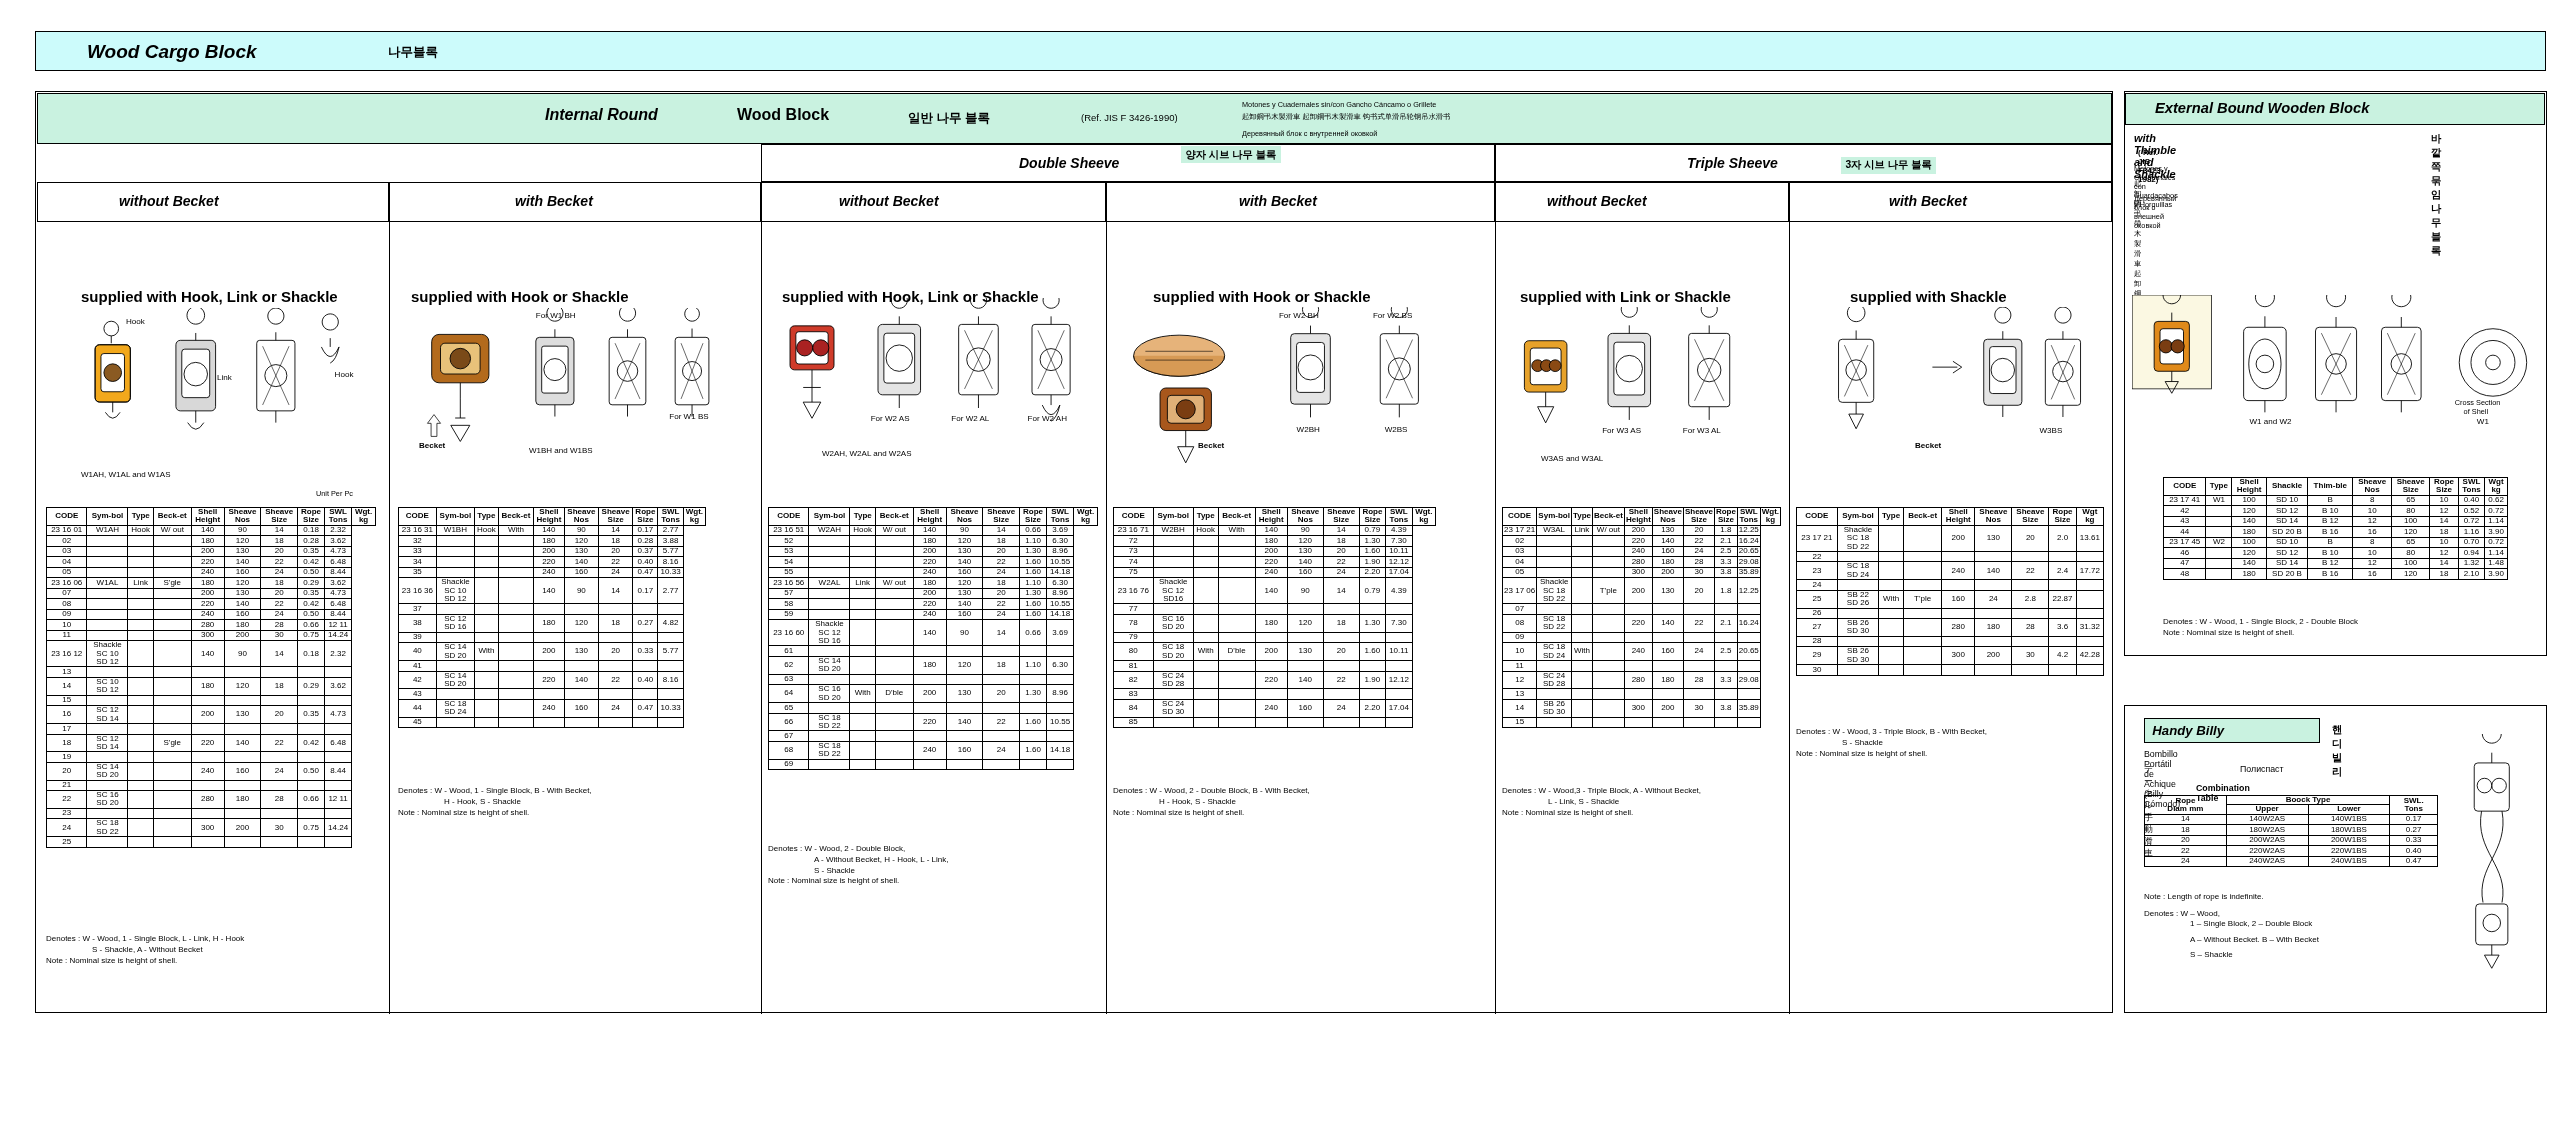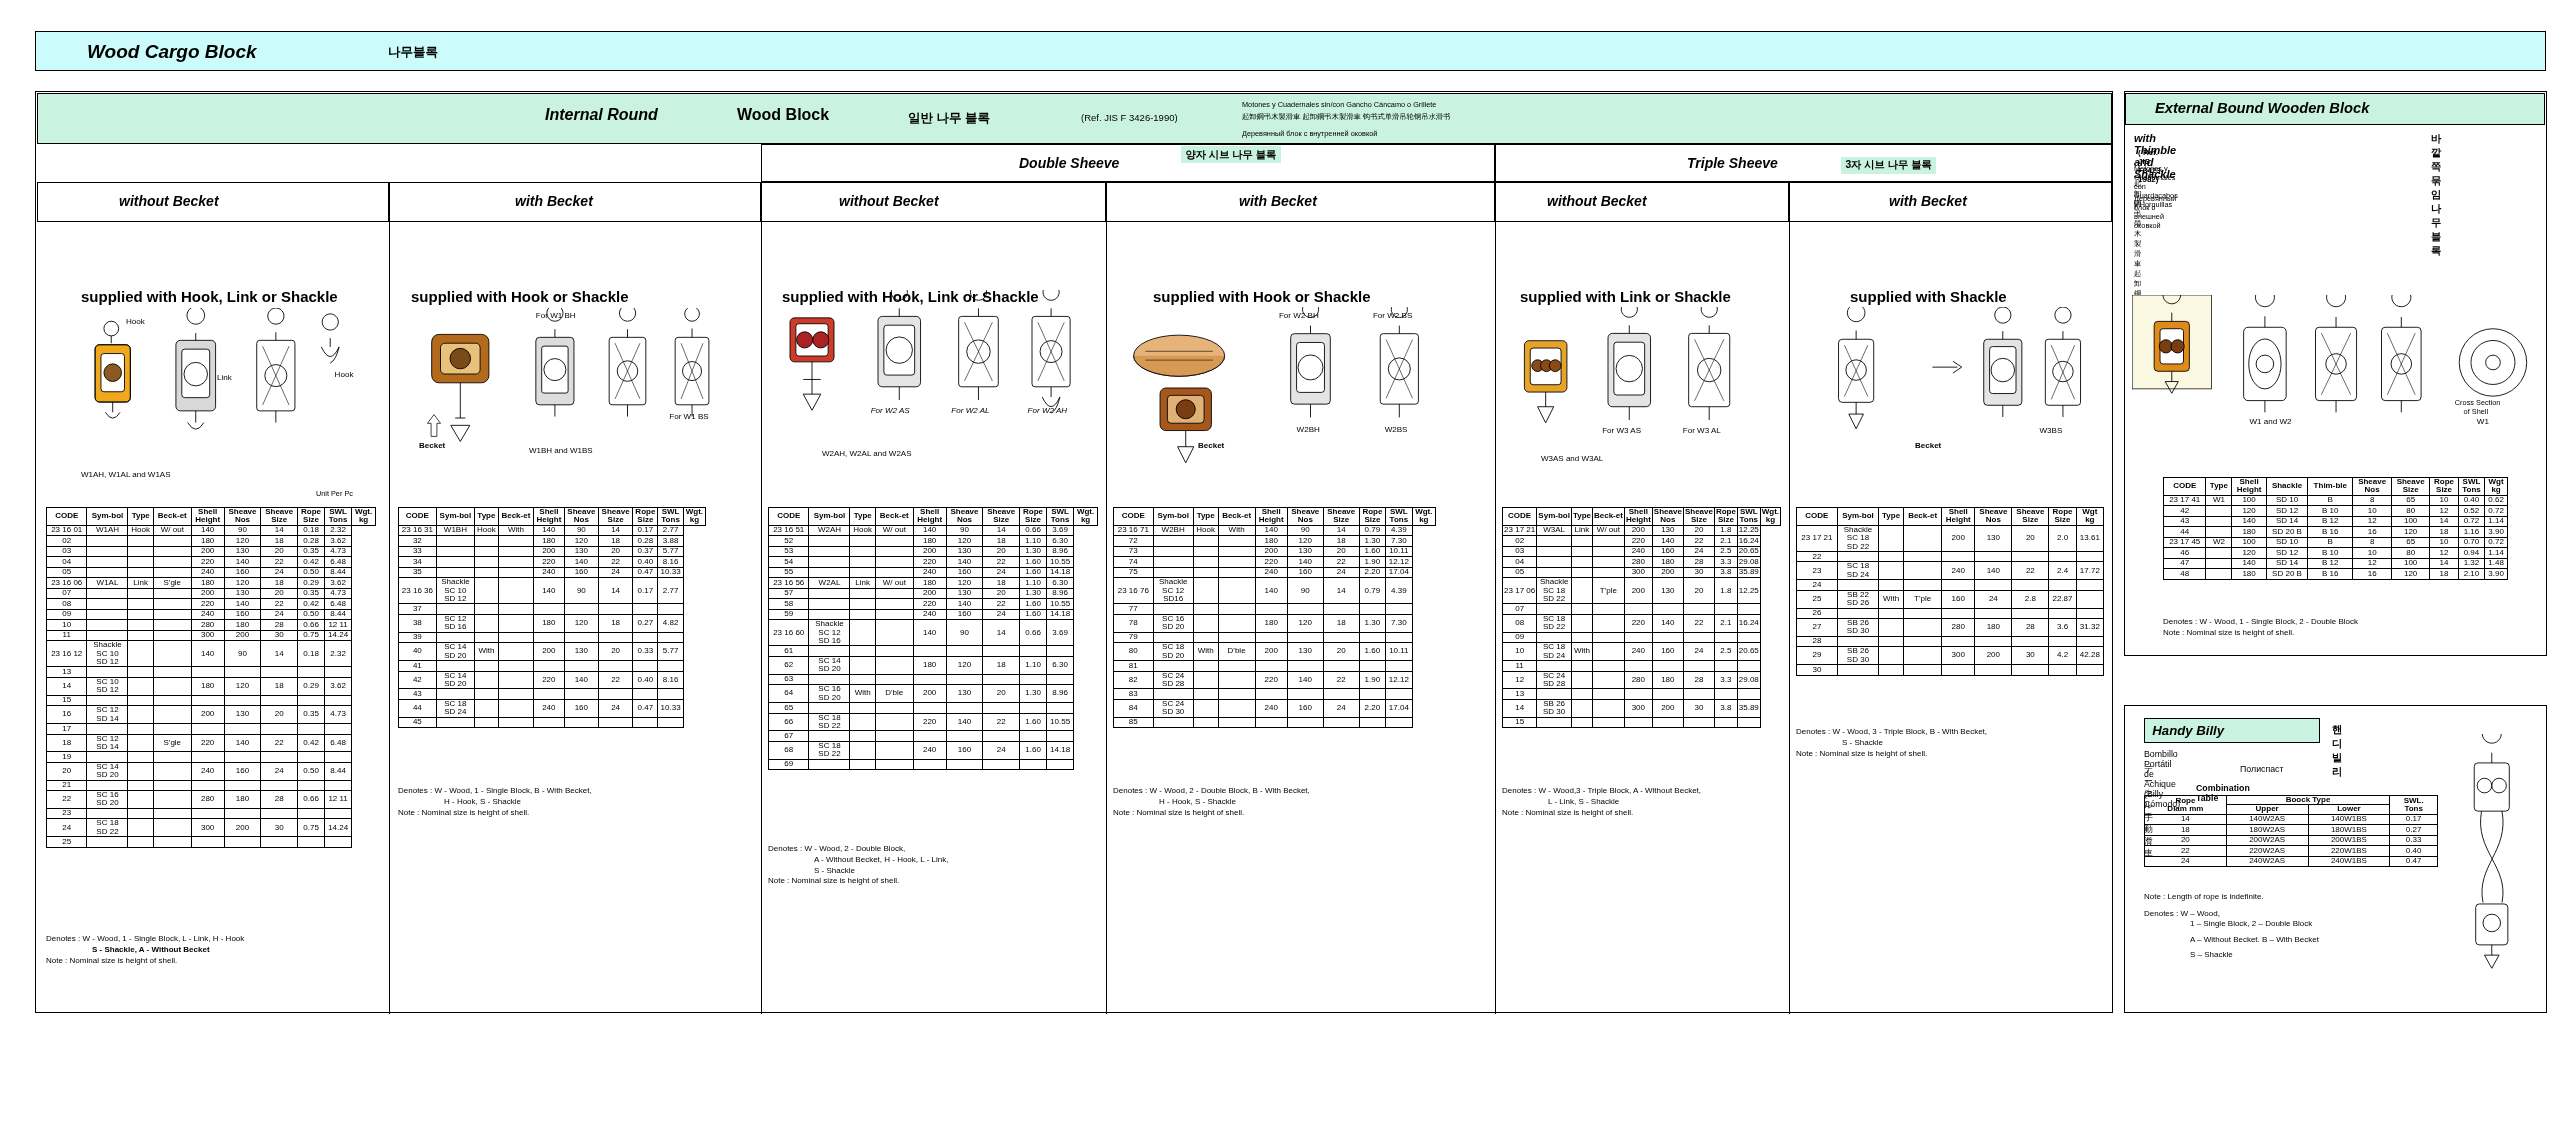--- a/index.html
+++ b/index.html
@@ -146,21 +146,21 @@
     </svg>
   </div>
   <div class="abs figlbl" style="left:529px;top:446px;">W1BH and W1BS</div>
   <div class="abs figlbl b" style="left:419px;top:441px;">Becket</div>
   <div class="abs" style="left:426px;top:413px;">
     <svg width="16" height="25" viewBox="0 0 22 34">
         <path d="M11 2 l9 12 h-5 v18 h-8 V14 H2 z" fill="none" stroke="#000"></path>
       </svg>
   </div>
 
-  <div class="abs" style="left:775px;top:290px;width:316px;height:176px;font-style:italic;">
+  <div class="abs" style="left:775px;top:298px;width:316px;height:176px;">
     <svg width="316" height="176" viewBox="0 0 430 240">
       <g stroke="#000" fill="none" stroke-width="1.2">
         <rect x="20" y="38" width="60" height="60" rx="6" fill="#cf3b2a"></rect>
         <rect x="28" y="46" width="44" height="44" rx="4" fill="#fff"></rect>
         <circle cx="40" cy="68" r="11" fill="#a22"></circle>
           <circle cx="62" cy="68" r="11" fill="#a22"></circle>
         <path d="M50 98 l0 24 M38 122 l24 0 M50 122 l0 20 M38 142 l24 0 l-12 22 z"></path>
         <rect x="140" y="36" width="58" height="96" rx="6" fill="#e4e4e4"></rect>
         <rect x="148" y="48" width="42" height="68" rx="4" fill="#fff"></rect>
         <circle cx="169" cy="82" r="18"></circle>
@@ -545,21 +545,21 @@
             <td></td>
             <td></td>
             <td></td>
             <td></td>
           </tr>
         </tbody>
       </table>
   </div>
   <div class="abs note" style="left:46px;top:934px;width:330px;">
     <div>Denotes :  W - Wood, 1 - Single Block,  L - Link,  H - Hook</div>
-    <div style="padding-left:46px;font-weight:bold;">S - Shackle,  A - Without Becket</div>
+    <div style="padding-left:46px;">S - Shackle,  A - Without Becket</div>
     <div>Note    :   Nominal size is height of shell.</div>
   </div>
 
   <div class="abs" style="left:398px;top:507px;width:308px;">
     <table class="tbl" id="t-swb" style="width:308px;">
         <thead>
           <tr class="hdr">
             <th>CODE</th>
             <th>Sym-bol</th>
             <th>Type</th>

